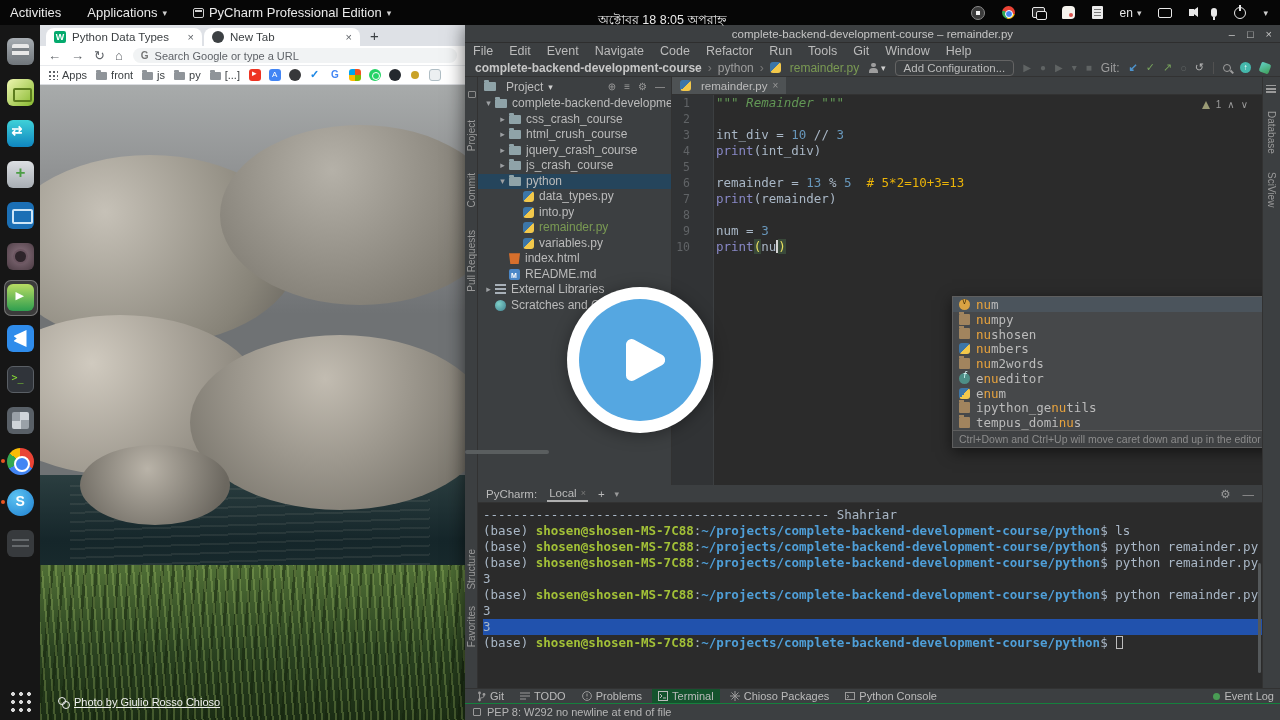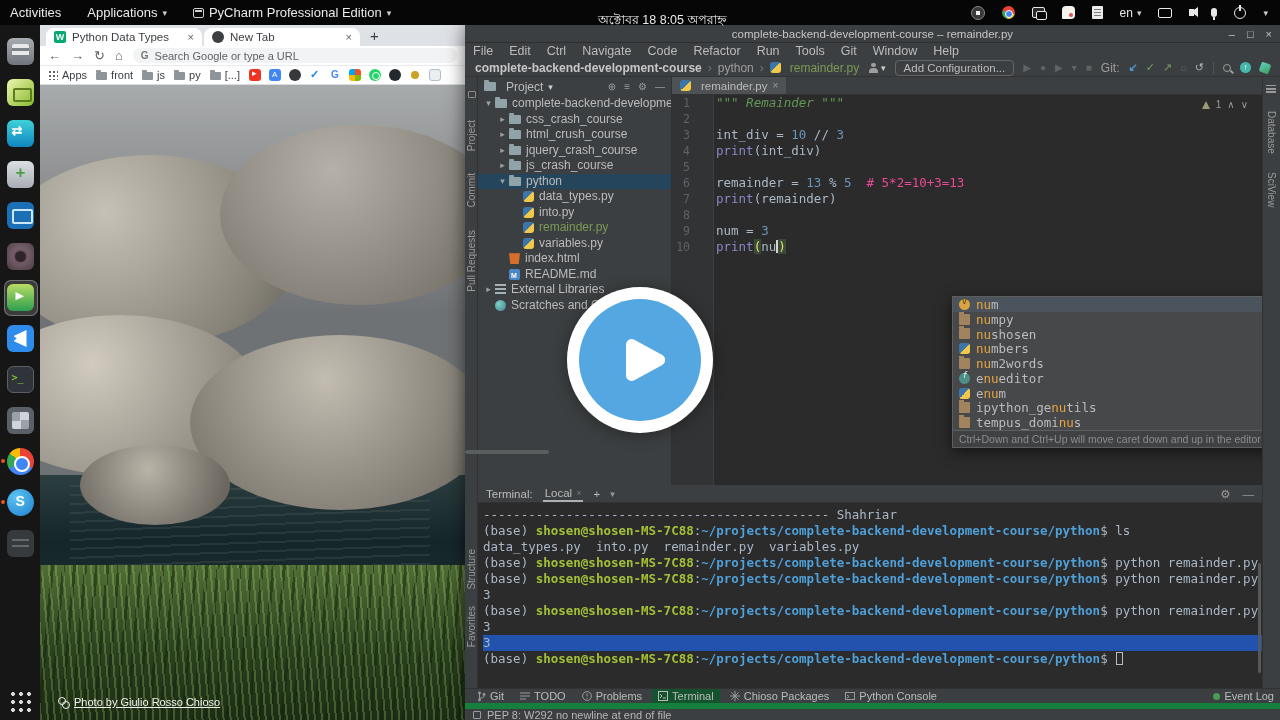--- a/index.html
+++ b/index.html
@@ -175,21 +175,21 @@
   
   #editor{flex:1;display:flex;flex-direction:column;min-width:0}
   #edit-tabs{height:18px;background:#3c3f41;border-bottom:1px solid #323232;display:flex;align-items:flex-end}
   .etab{height:17px;background:#4e5254;display:flex;align-items:center;gap:5px;padding:0 8px;font-size:11.5px;color:#bbb}
   .etab .x{color:#9a9a9a;font-size:10px}
   #code-wrap{position:relative;flex:1;background:#2b2b2b;overflow:hidden}
   #gutterbg{position:absolute;left:0;top:0;bottom:0;width:42px;background:#313335;border-right:1px solid #3c3f41}
   .cline{position:relative;height:16px;line-height:16px;display:flex;font-size:12.5px}
   .cline .lnum{width:30px;flex:none;text-align:right;color:#606366;padding-right:12px;font-size:11.5px}
   .cline .lcode{padding-left:14px;white-space:pre}
-  .tk-plain{color:#a9b7c6}.tk-doc{color:#629755;font-style:italic}.tk-num{color:#6897bb}.tk-comment{color:#ec4899}.tk-builtin{color:#8888c6}
+  .tk-plain{color:#a9b7c6}.tk-doc{color:#629755;font-style:italic}.tk-num{color:#6897bb}.tk-comment{color:#eab308}.tk-builtin{color:#8888c6}
   .tk-paren{color:#e8e05f;background:#39493a}
   .caret{display:inline-block;width:2px;height:13px;background:#d4d4d4;vertical-align:-2px}
   #inspections{position:absolute;right:14px;top:4px;display:flex;align-items:center;gap:6px;color:#9b9b9b;font-size:10px}
   .warn-tri{width:0;height:0;border-left:4.5px solid transparent;border-right:4.5px solid transparent;border-bottom:8px solid #9b9b75}
   #ed-hscroll{position:absolute;left:0px;top:425px;width:84px;height:4px;background:#5a5e5f;border-radius:2px;z-index:4}
 
   
   #popup{position:absolute;left:280px;top:201px;width:415px;background:#46484a;border:1px solid #5e5e5e;box-shadow:0 4px 14px rgba(0,0,0,.55);z-index:8;font-size:12.5px}
   .c-item{height:14.8px;display:flex;align-items:center;gap:6px;padding:0 6px;color:#bbbbbb;font-family:"DejaVu Sans Mono",monospace}
   .c-item.sel{background:#4b545c}
@@ -219,21 +219,21 @@
   .cursor{display:inline-block;width:7px;height:13px;border:1px solid #bcbcbc;vertical-align:-2px;margin-left:1px}
   #term-scroll{position:absolute;right:1px;top:60px;width:3px;height:110px;background:#55595b;border-radius:2px}
 
   
   #pc-tools{position:absolute;left:0;top:663px;right:0;height:15px;background:#3c3f41;border-top:1px solid #323232;display:flex;align-items:center;gap:4px;padding:0 6px;font-size:11px;color:#bbb}
   .tbtn{display:flex;align-items:center;gap:4px;padding:0 6px;height:15px}
   .tbtn.active{background:#14532d}
   .tbtn svg{display:block}
   #ev-log{margin-left:auto;display:flex;align-items:center;gap:4px}
   .ev-dot{width:7px;height:7px;border-radius:50%;background:#499c54}
-  #pc-status{position:absolute;left:0;top:678px;right:0;height:17px;background:#3c3f41;border-top:6px solid #15803d;display:flex;align-items:center;font-size:11px;color:#b5b5b5;padding:0 8px}
+  #pc-status{position:absolute;left:0;top:678px;right:0;height:17px;background:#3c3f41;border-top:1px solid #15803d;display:flex;align-items:center;font-size:11px;color:#b5b5b5;padding:0 8px}
   #status-left{display:flex;align-items:center;gap:6px}
   .stat-ico{width:8px;height:8px;border:1px solid #9a9a9a;border-radius:1px}
   #status-right{margin-left:auto;display:flex;align-items:center;gap:13px}
   .padlock{width:7px;height:5px;background:#9a9a9a;border-radius:1px;position:relative;margin-top:3px}
   .padlock:before{content:"";position:absolute;top:-4px;left:1px;width:4px;height:4px;border:1px solid #9a9a9a;border-bottom:none;border-radius:3px 3px 0 0}
   .gearpair{color:#9a9a9a;font-size:10px}
 
   
   #player{position:absolute;left:567px;top:287px;width:146px;height:146px;border-radius:50%;background:#fff;z-index:50;display:flex;align-items:center;justify-content:center;box-shadow:0 2px 16px rgba(0,0,0,.35)}
   #player .inner{width:122px;height:122px;border-radius:50%;background:#55a7e1;display:flex;align-items:center;justify-content:center}
@@ -400,21 +400,21 @@
     <span>complete-backend-development-course – remainder.py</span>
     <span class="winbtns">
       <span>–</span>
       <span>□</span>
       <span>×</span>
     </span>
   </div>
   <div id="pc-menubar">
       <span class="menu-item">File</span>
       <span class="menu-item">Edit</span>
-      <span class="menu-item">Ctrl</span>
+      <span class="menu-item">Event</span>
       <span class="menu-item">Navigate</span>
       <span class="menu-item">Code</span>
       <span class="menu-item">Refactor</span>
       <span class="menu-item">Run</span>
       <span class="menu-item">Tools</span>
       <span class="menu-item">Git</span>
       <span class="menu-item">Window</span>
       <span class="menu-item">Help</span>
     </div>
   <div id="pc-navbar">
@@ -661,37 +661,36 @@
 
           </div>
         </div>
       </div>
     </div>
   </div>
   <div id="ed-hscroll"></div>
 
   <div id="pc-terminal">
     <div id="term-head">
-      <span>Terminal:</span>
+      <span>PyCharm:</span>
       <span id="term-tab">
           <span>Local</span>
           <span class="x">×</span>
         </span>
       <span class="term-plus">+</span>
       <span class="term-carets">▾</span>
       <span class="right">
         <span>⚙</span>
         <span>—</span>
       </span>
     </div>
     <div id="term-body">
       <div id="term-lines">
           <div class="tline"><span class="tk-plain">---------------------------------------------- Shahriar</span></div>
           <div class="tline"><span class="tk-plain">(base) </span><span class="tk-user">shosen@shosen-MS-7C88</span><span class="tk-plain">:</span><span class="tk-path">~/projects/complete-backend-development-course/python</span><span class="tk-plain">$ </span><span class="tk-plain">ls</span></div>
-          <div class="tline"><span class="tk-plain">data_types.py  into.py  remainder.py  variables.py</span></div>
           <div class="tline"><span class="tk-plain">(base) </span><span class="tk-user">shosen@shosen-MS-7C88</span><span class="tk-plain">:</span><span class="tk-path">~/projects/complete-backend-development-course/python</span><span class="tk-plain">$ </span><span class="tk-plain">python remainder.py</span></div>
           <div class="tline"><span class="tk-plain">(base) </span><span class="tk-user">shosen@shosen-MS-7C88</span><span class="tk-plain">:</span><span class="tk-path">~/projects/complete-backend-development-course/python</span><span class="tk-plain">$ </span><span class="tk-plain">python remainder.py</span></div>
           <div class="tline"><span class="tk-plain">3</span></div>
           <div class="tline"><span class="tk-plain">(base) </span><span class="tk-user">shosen@shosen-MS-7C88</span><span class="tk-plain">:</span><span class="tk-path">~/projects/complete-backend-development-course/python</span><span class="tk-plain">$ </span><span class="tk-plain">python remainder.py</span></div>
           <div class="tline"><span class="tk-plain">3</span></div>
           <div class="tline sel"><span class="tk-plain">3</span></div>
           <div class="tline"><span class="tk-plain">(base) </span><span class="tk-user">shosen@shosen-MS-7C88</span><span class="tk-plain">:</span><span class="tk-path">~/projects/complete-backend-development-course/python</span><span class="tk-plain">$ </span><span class="cursor"></span></div>
         </div>
       <div id="term-scroll"></div>
     </div>

